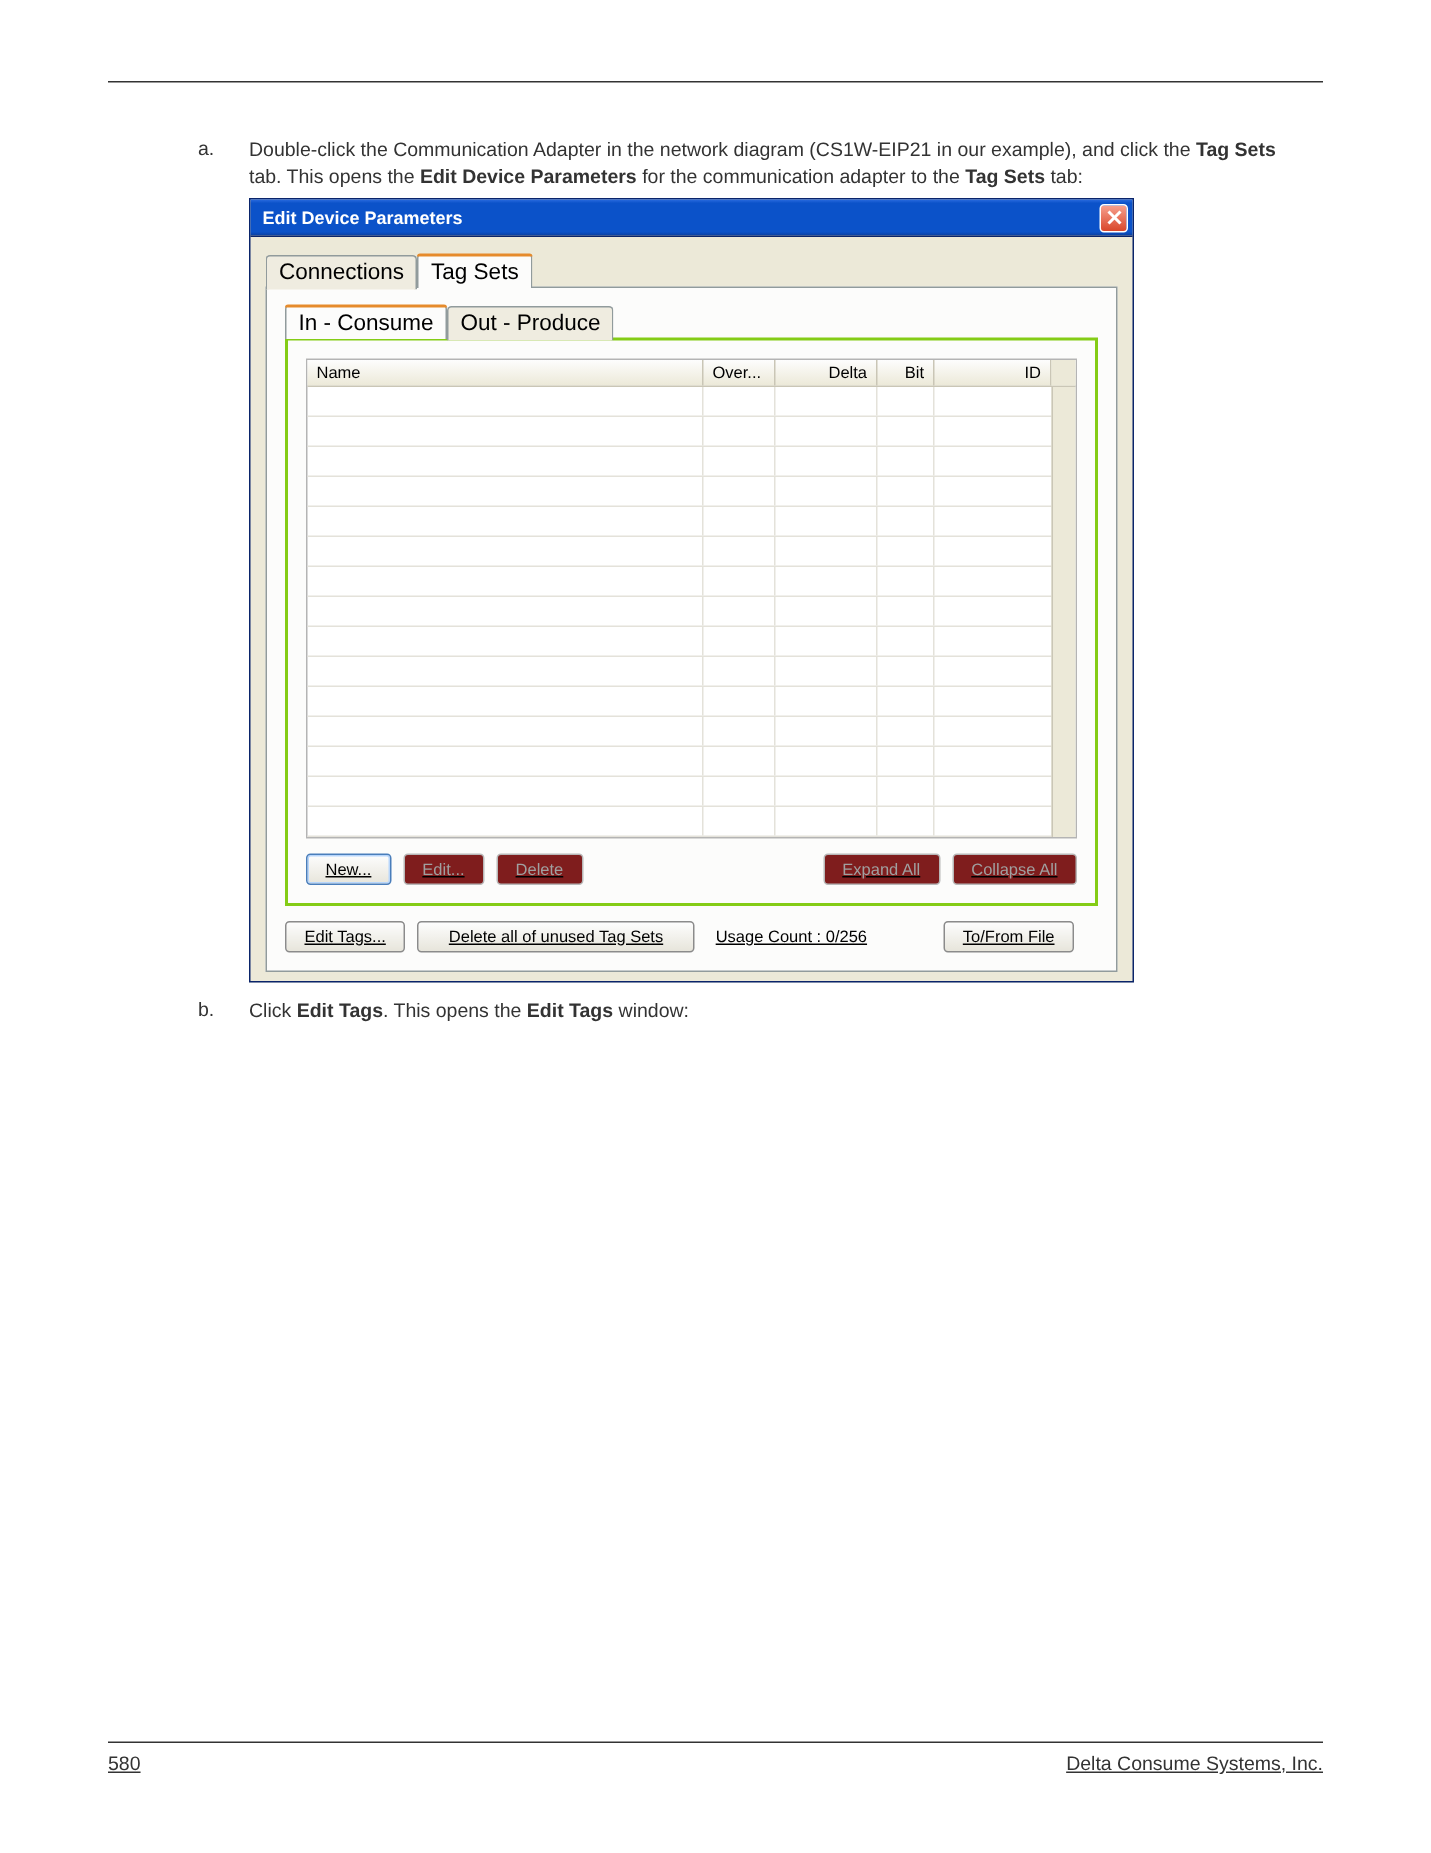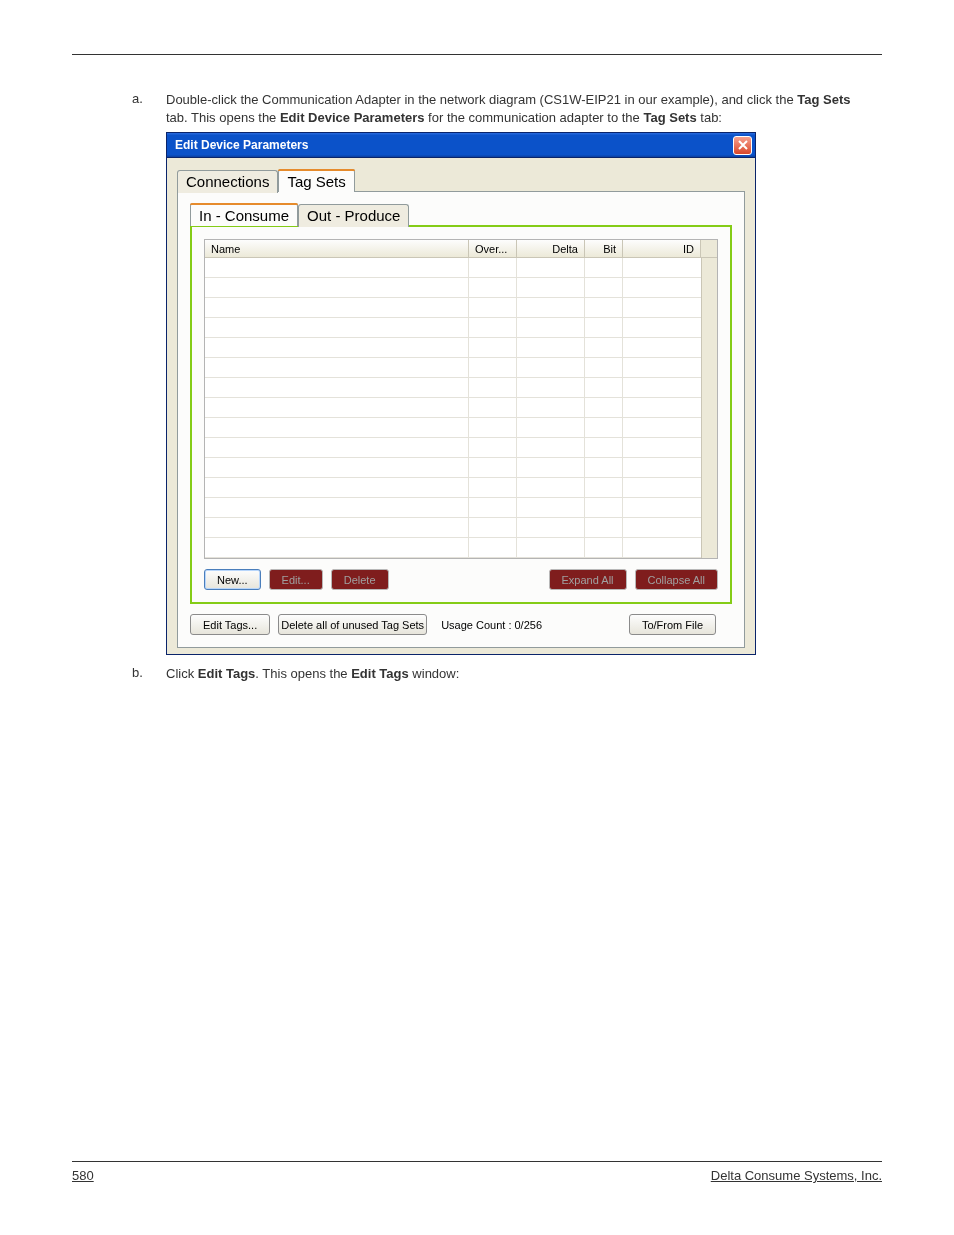--- a/index.html
+++ b/index.html
@@ -184,20 +184,21 @@
   .grid-scroll {
     width: 16px;
     background: #ece9d8;
     border-left:1px solid #cac6b6;
   }
 
   .btnrow {
     display: flex;
     align-items: center;
     margin-top: 10px;
+    text-decoration: underline;
   }
   .btn {
     height: 21px;
     padding: 0 12px;
     border: 1px solid #8b8b8b;
     border-radius: 3px;
     background: linear-gradient(#fdfdfd,#e7e5db);
     font-family: Tahoma, sans-serif;
     font-size: 11px;
     display: inline-flex;
@@ -414,21 +415,21 @@
               <span class="btn disabled">Edit...</span>
               <span class="btn disabled">Delete</span>
               <span class="spacer"></span>
               <span class="btn disabled">Expand All</span>
               <span class="btn disabled" style="margin-right:0">Collapse All</span>
             </div>
           </div>
 
           <div class="btnrow">
             <span class="btn">Edit Tags...</span>
-            <span class="btn" style="padding:0 2px">Delete all of unused Tag Sets</span>
+            <span class="btn" style="padding:0 20px">Delete all of unused Tag Sets</span>
             <span class="usage">Usage Count :  0/256</span>
             <span class="btn" style="margin-right:16px">To/From File</span>
           </div>
 
         </div>
       </div>
 
     </div>
 
     <div class="list-item">

